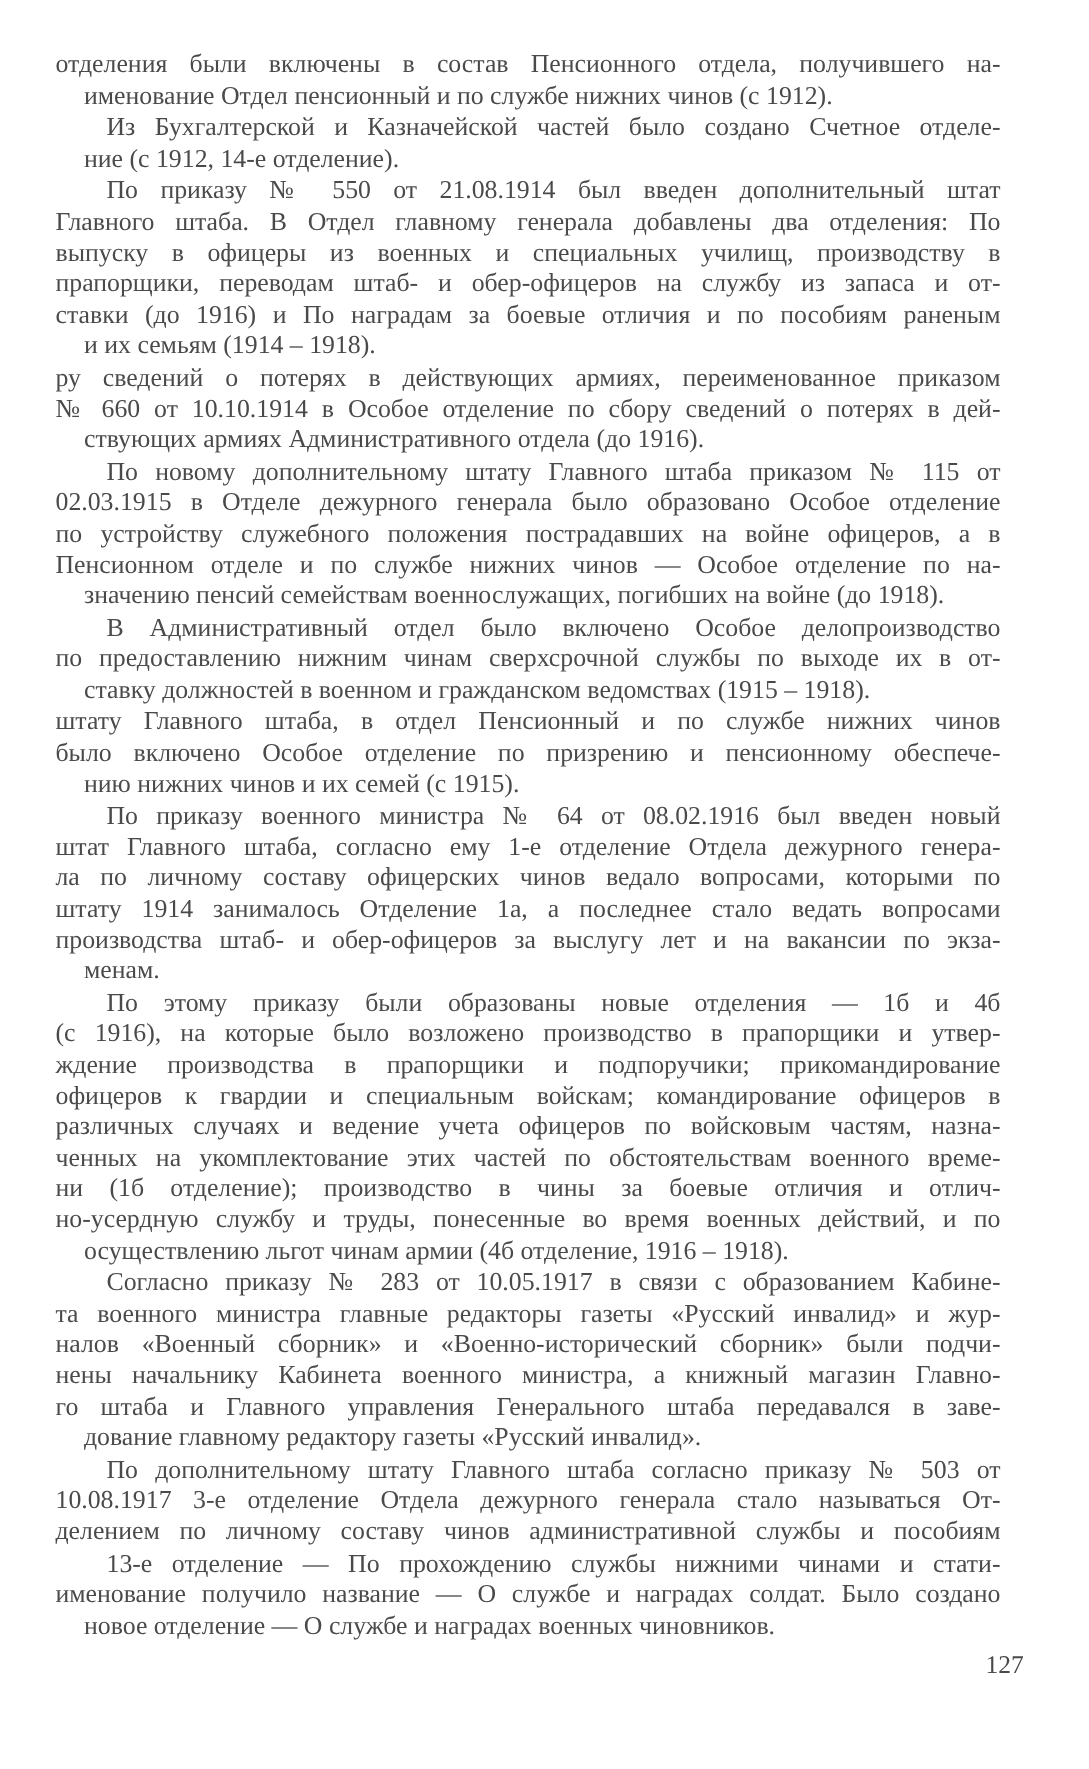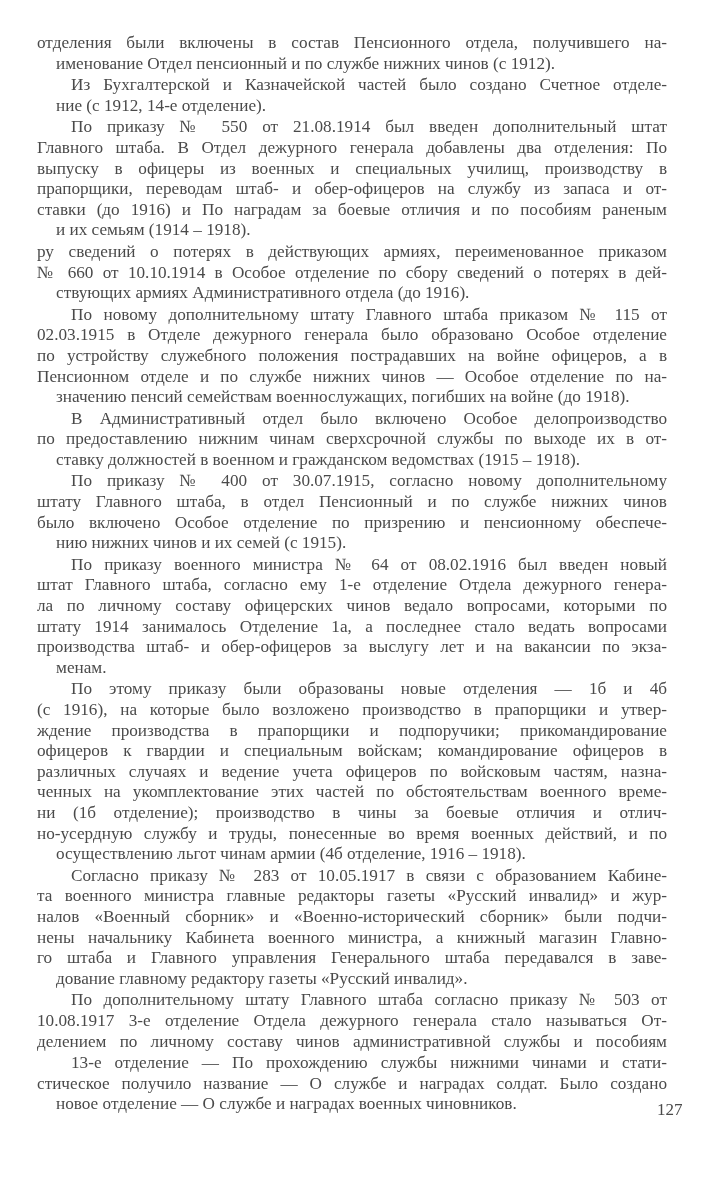--- a/index.html
+++ b/index.html
@@ -27,21 +27,21 @@
     <div class="para">
       <span class="line">отделения были включены в состав Пенсионного отдела, получившего на-</span>
       <span class="line last">именование Отдел пенсионный и по службе нижних чинов (с 1912).</span>
     </div>
     <div class="para">
       <span class="line indent">Из Бухгалтерской и Казначейской частей было создано Счетное отделе-</span>
       <span class="line last">ние (с 1912, 14-е отделение).</span>
     </div>
     <div class="para">
       <span class="line indent">По приказу № 550 от 21.08.1914 был введен дополнительный штат</span>
-      <span class="line">Главного штаба. В Отдел дежурного генерала добавлены два отделения: По</span>
+      <span class="line">Главного штаба. В Отдел главному генерала добавлены два отделения: По</span>
       <span class="line">выпуску в офицеры из военных и специальных училищ, производству в</span>
       <span class="line">прапорщики, переводам штаб- и обер-офицеров на службу из запаса и от-</span>
       <span class="line">ставки (до 1916) и По наградам за боевые отличия и по пособиям раненым</span>
       <span class="line last">и их семьям (1914 – 1918).</span>
     </div>
     <div class="para">
       <span class="line">ру сведений о потерях в действующих армиях, переименованное приказом</span>
       <span class="line">№ 660 от 10.10.1914 в Особое отделение по сбору сведений о потерях в дей-</span>
       <span class="line last">ствующих армиях Административного отдела (до 1916).</span>
     </div>
@@ -51,21 +51,20 @@
       <span class="line">по устройству служебного положения пострадавших на войне офицеров, а в</span>
       <span class="line">Пенсионном отделе и по службе нижних чинов — Особое отделение по на-</span>
       <span class="line last">значению пенсий семействам военнослужащих, погибших на войне (до 1918).</span>
     </div>
     <div class="para">
       <span class="line indent">В Административный отдел было включено Особое делопроизводство</span>
       <span class="line">по предоставлению нижним чинам сверхсрочной службы по выходе их в от-</span>
       <span class="line last">ставку должностей в военном и гражданском ведомствах (1915 – 1918).</span>
     </div>
     <div class="para">
-      <span class="line indent">По приказу № 400 от 30.07.1915, согласно новому дополнительному</span>
       <span class="line">штату Главного штаба, в отдел Пенсионный и по службе нижних чинов</span>
       <span class="line">было включено Особое отделение по призрению и пенсионному обеспече-</span>
       <span class="line last">нию нижних чинов и их семей (с 1915).</span>
     </div>
     <div class="para">
       <span class="line indent">По приказу военного министра № 64 от 08.02.1916 был введен новый</span>
       <span class="line">штат Главного штаба, согласно ему 1-е отделение Отдела дежурного генера-</span>
       <span class="line">ла по личному составу офицерских чинов ведало вопросами, которыми по</span>
       <span class="line">штату 1914 занималось Отделение 1а, а последнее стало ведать вопросами</span>
       <span class="line">производства штаб- и обер-офицеров за выслугу лет и на вакансии по экза-</span>
@@ -90,17 +89,17 @@
       <span class="line">го штаба и Главного управления Генерального штаба передавался в заве-</span>
       <span class="line last">дование главному редактору газеты «Русский инвалид».</span>
     </div>
     <div class="para">
       <span class="line indent">По дополнительному штату Главного штаба согласно приказу № 503 от</span>
       <span class="line">10.08.1917 3-е отделение Отдела дежурного генерала стало называться От-</span>
       <span class="line">делением по личному составу чинов административной службы и пособиям</span>
     </div>
     <div class="para">
       <span class="line indent">13-е отделение — По прохождению службы нижними чинами и стати-</span>
-      <span class="line">стическое получило название — О службе и наградах солдат. Было создано</span>
+      <span class="line">именование получило название — О службе и наградах солдат. Было создано</span>
       <span class="line last">новое отделение — О службе и наградах военных чиновников.</span>
     </div>
   </div>
 <div class="page-number">127</div>
 
 </body></html>

